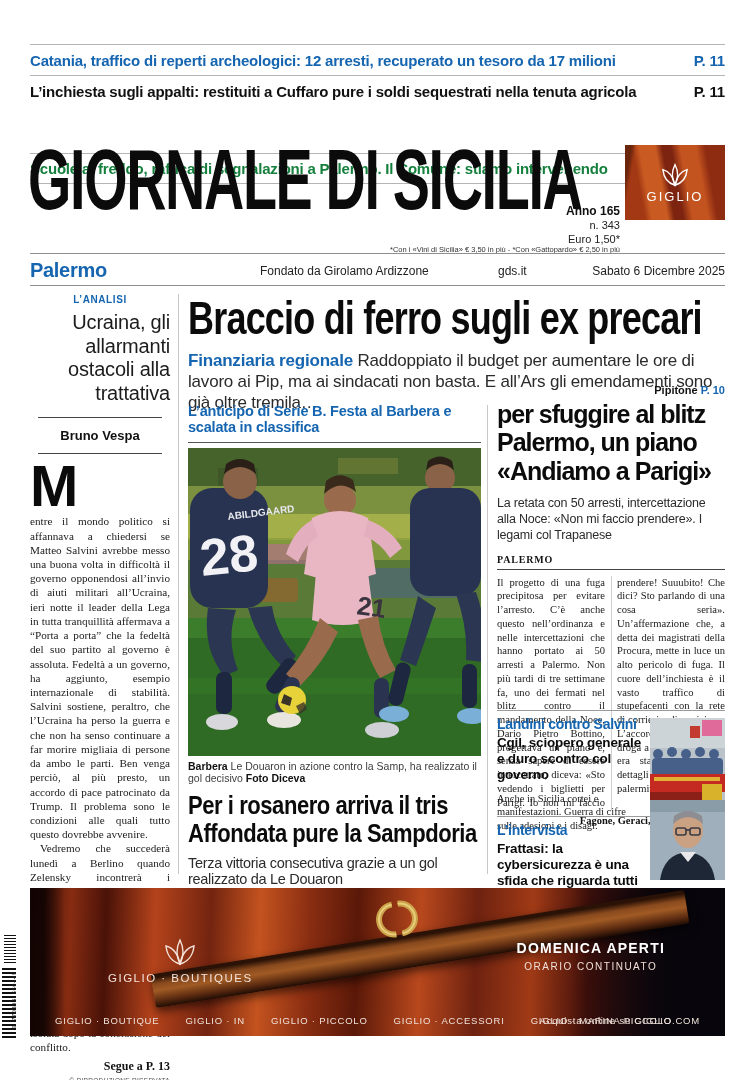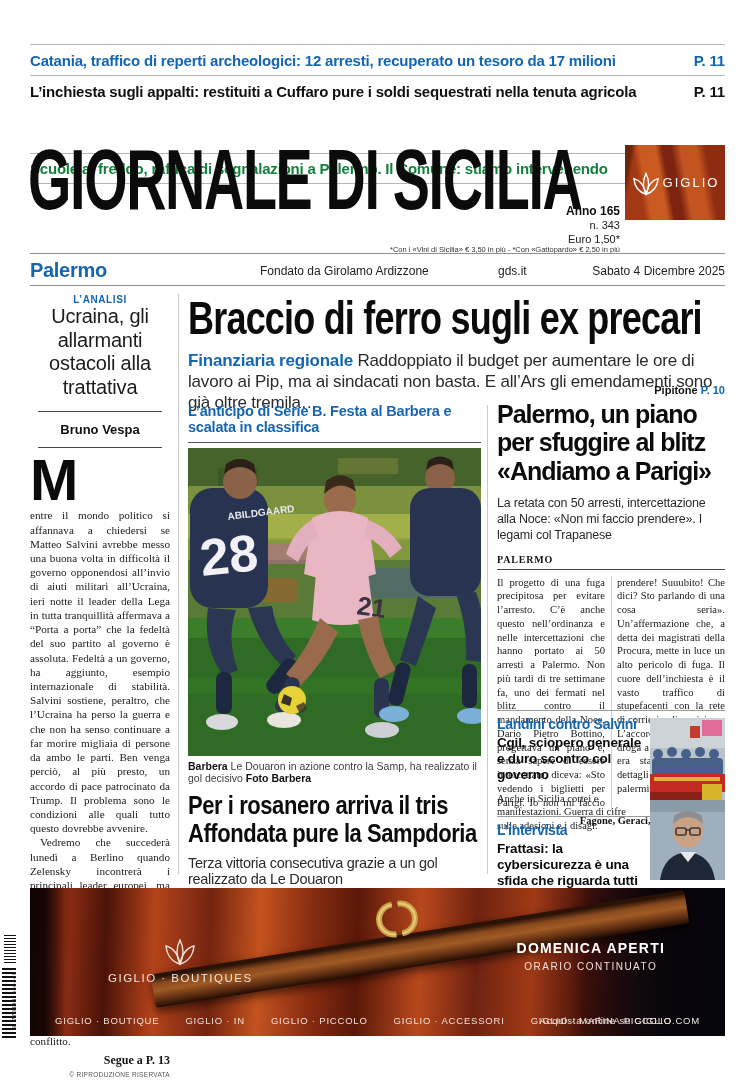--- a/index.html
+++ b/index.html
@@ -28,21 +28,21 @@
   .masthead-title {
     position:absolute; left:28px; top:140px; height:80px;
     font-size:82px; font-weight:bold; letter-spacing:-2px; line-height:76px;
     white-space:nowrap; transform:scale(0.68,1.04); transform-origin:top left; color:#0b0b0b;
   }
   .giglio-box {
     position:absolute; left:625px; top:145px; width:100px; height:75px;
     background:
       linear-gradient(100deg, rgba(0,0,0,0.35) 0 6%, rgba(0,0,0,0) 10%),
       linear-gradient(80deg, #a33914 0 18%, #c85a22 24% 38%, #7d2410 44% 52%, #c3531f 60% 74%, #8e2c12 82% 100%);
-    display:flex; flex-direction:row; align-items:center; justify-content:center; gap:2px;
+    display:flex; flex-direction:column; align-items:center; justify-content:center; gap:2px;
   }
   .giglio-box svg { width:30px; height:26px; }
   .giglio-box .brand { color:#fff; font-size:13px; letter-spacing:2px; font-weight:normal; }
   .edition { position:absolute; right:135px; top:204px; text-align:right; line-height:1.25; }
   .edition .anno { font-weight:bold; font-size:12px; }
   .edition .num, .edition .price { font-size:11px; color:#222; }
   .edition-promo { position:absolute; right:135px; top:245px; font-size:7.5px; color:#333; }
 
   
   .dateline {
@@ -54,21 +54,21 @@
   .dateline .site { position:absolute; left:468px; top:10px; font-size:12px; color:#222; }
   .dateline .date { position:absolute; right:0; top:10px; font-size:12px; color:#222; }
 
   
   .vrule1 { position:absolute; left:178px; top:294px; width:1px; height:580px; background:#c9c9c9; }
   .vrule2 { position:absolute; left:487px; top:405px; width:1px; height:469px; background:#c9c9c9; }
 
   
   .analysis { position:absolute; left:30px; top:294px; width:140px; }
   .analysis .label { color:#1565b0; font-weight:bold; font-size:10px; letter-spacing:0.6px; text-align:center; }
-  .analysis .title { margin-top:0; font-size:20px; font-weight:400; color:#1c1c1c; text-align:center; line-height:1.18; letter-spacing:-0.2px; }
+  .analysis .title { margin-top:6px; font-size:20px; font-weight:400; color:#1c1c1c; text-align:right; line-height:1.18; letter-spacing:-0.2px; }
   .analysis .rule { margin:12px 8px 0 8px; border-top:1px solid #444; }
   .analysis .author { margin-top:10px; font-weight:bold; font-size:13px; text-align:center; }
   .analysis .rule2 { margin:10px 8px 0 8px; border-top:1px solid #444; }
   .analysis .dropcap { margin-top:4px; font-size:58px; font-weight:bold; line-height:56px; color:#0b0b0b; }
   .analysis .body { font-size:11.2px; line-height:1.27; text-align:justify; color:#1a1a1a; }
   .analysis .body p + p { text-indent:10px; }
   .analysis .follow { margin-top:4px; text-align:right; font-weight:bold; font-size:12px; }
   .analysis .copy { margin-top:3px; text-align:right; font-size:6.5px; color:#555; letter-spacing:0.3px; }
 
   
@@ -206,21 +206,21 @@
     <div class="anno">Anno 165</div>
     <div class="num">n. 343</div>
     <div class="price">Euro 1,50*</div>
   </div>
   <div class="edition-promo">*Con i «Vini di Sicilia» € 3,50 in più - *Con «Gattopardo» € 2,50 in più</div>
 
   <div class="dateline">
     <span class="city">Palermo</span>
     <span class="founded">Fondato da Girolamo Ardizzone</span>
     <span class="site">gds.it</span>
-    <span class="date">Sabato 4 Dicembre 2025</span>
+    <span class="date">Sabato 6 Dicembre 2025</span>
   </div>
 
   <div class="vrule1"></div>
   <div class="vrule2"></div>
 
   <div class="analysis">
     <div class="label">L’ANALISI</div>
     <div class="title">Ucraina, gli allarmanti ostacoli alla trattativa</div>
     <div class="rule"></div>
     <div class="author">Bruno Vespa</div>
@@ -303,37 +303,37 @@
           <ellipse cx="206" cy="266" rx="15" ry="8" fill="#7ab0d8"></ellipse>
           <ellipse cx="284" cy="268" rx="15" ry="8" fill="#7ab0d8"></ellipse>
         </g>
 
         <circle cx="104" cy="252" r="14" fill="#e8d23a"></circle>
         <path d="M96 246 l8 4 -2 8 -9 -3 Z" fill="#3a3428"></path>
         <path d="M108 258 l8 -4 3 7 -7 5 Z" fill="#3a3428" opacity="0.8"></path>
       </svg>
     </div>
     <div class="caption">
-      <b>Barbera</b><span> Le Douaron in azione contro la Samp, ha realizzato il gol decisivo </span><b>Foto Barbera</b>
+      <b>Barbera</b><span> Le Douaron in azione contro la Samp, ha realizzato il gol decisivo </span><b>Foto Diceva</b>
     </div>
     <h2>
       <span style="display:block">Per i rosanero arriva il tris</span>
       <span style="display:block">Affondata pure la Sampdoria</span>
     </h2>
     <div class="deck">Terza vittoria consecutiva grazie a un gol realizzato da Le Douaron</div>
     <div class="byline">
       <span class="byline-name">Butera, A. Arena, Radicini</span>
       <span class="byline-page">P. 28-29</span>
     </div>
   </div>
 
   <div class="blitz">
     <h1>
+      <span style="display:block">per sfuggire al blitz</span>
       <span style="display:block">Palermo, un piano</span>
-      <span style="display:block">per sfuggire al blitz</span>
       <span style="display:block">«Andiamo a Parigi»</span>
     </h1>
     <div class="deck">La retata con 50 arresti, intercettazione alla Noce: «Non mi faccio prendere». I legami col Trapanese</div>
     <div class="bodywrap serif">
       <div class="seclabel">PALERMO</div>
       <div class="cols">Il progetto di una fuga precipitosa per evitare l’arresto. C’è anche questo nell’ordinanza e nelle intercettazioni che hanno portato ai 50 arresti a Palermo. Non più tardi di tre settimane fa, uno dei fermati nel blitz contro il mandamento della Noce, Dario Pietro Bottino, progettava un piano e, senza sapere di essere intercettato, diceva: «Sto vedendo i biglietti per Parigi. Io non mi faccio prendere! Suuubito! Che dici? Sto parlando di una cosa seria». Un’affermazione che, a detta dei magistrati della Procura, mette in luce un alto pericolo di fuga. Il cuore dell’inchiesta è il vasto traffico di stupefacenti con la rete di corrieri a disposizione. L’accordo per portare la droga a Mazara del Vallo era stato definito nei dettagli in un market palermitano.</div>
       <div class="byline">
         <span class="byline-name">Fagone, Geraci, Burgio, Ferrara</span><br>
         <span class="byline-page">P. 15-18</span>
       </div>

